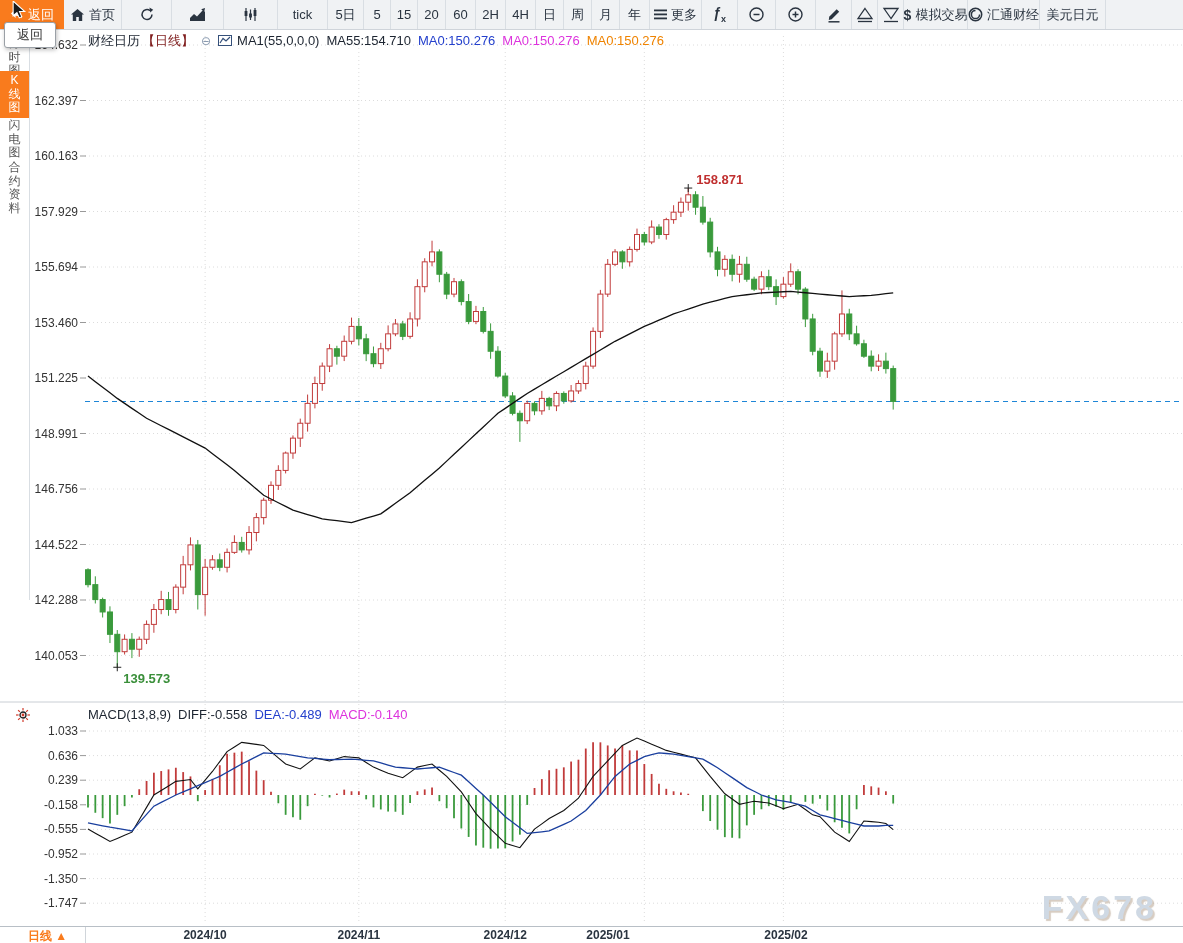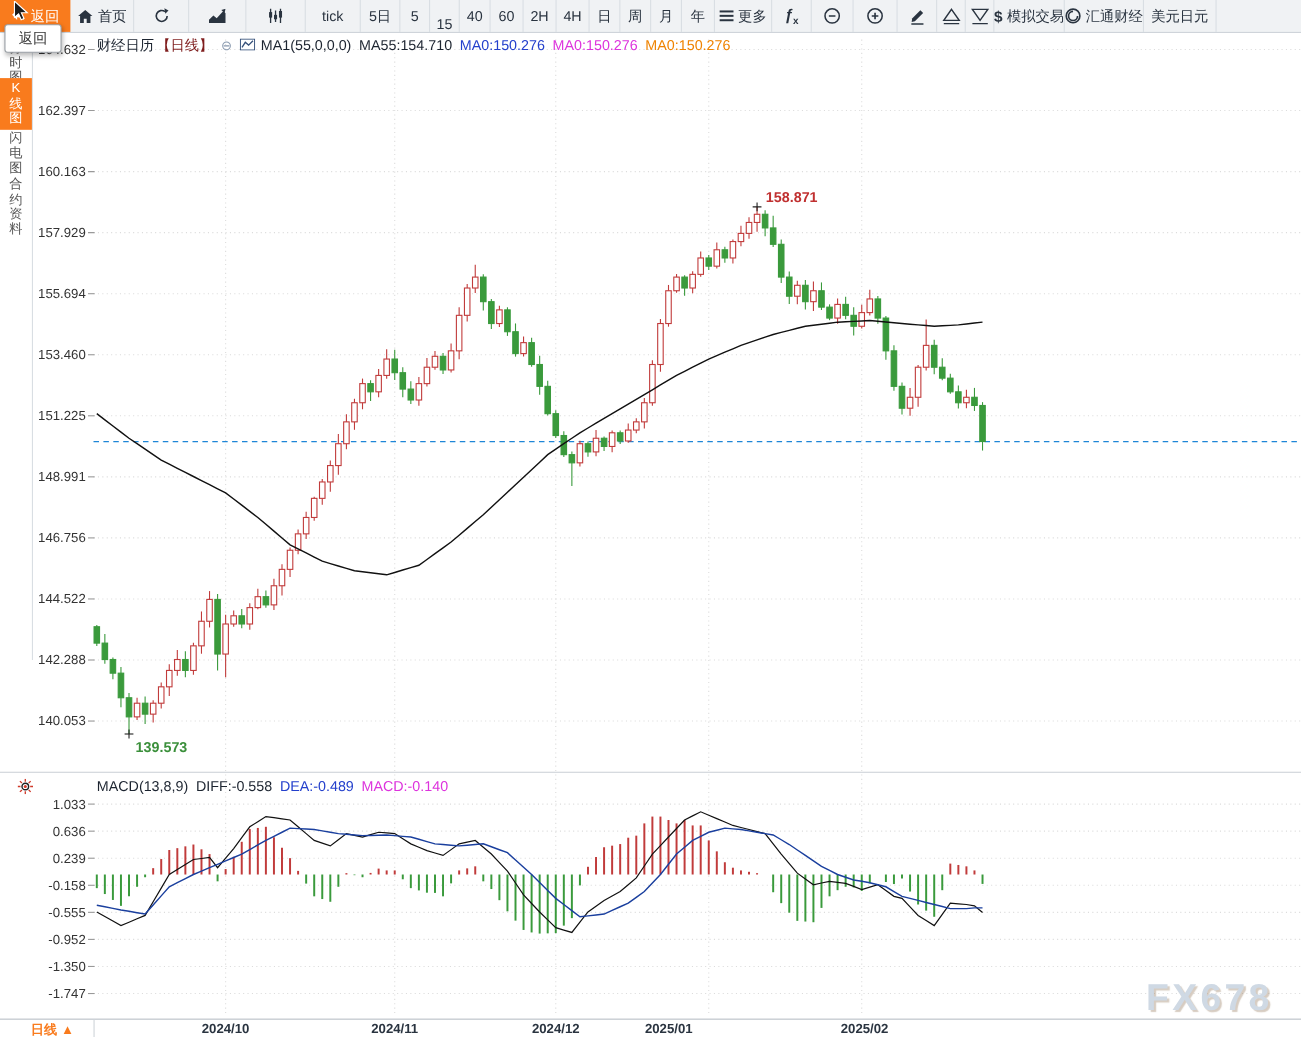--- a/index.html
+++ b/index.html
@@ -95,25 +95,25 @@
     </div>
     <div class="tb-cell" style="width: 50px; padding: 0px; box-sizing: border-box;">
       <span>tick</span>
     </div>
     <div class="tb-cell" style="width: 36px; padding: 0px; box-sizing: border-box;">
       <span>5日</span>
     </div>
     <div class="tb-cell" style="width: 27px; padding: 0px; box-sizing: border-box;">
       <span>5</span>
     </div>
-    <div class="tb-cell" style="width: 27px; padding: 0px; box-sizing: border-box; align-items: flex-end;">
+    <div class="tb-cell" style="width: 27px; padding: 0px; box-sizing: border-box;">
       <span>15</span>
     </div>
     <div class="tb-cell" style="width: 28px; padding: 0px; box-sizing: border-box;">
-      <span>40</span>
+      <span>20</span>
     </div>
     <div class="tb-cell" style="width: 30px; padding: 0px; box-sizing: border-box;">
       <span>60</span>
     </div>
     <div class="tb-cell" style="width: 30px; padding: 0px; box-sizing: border-box;">
       <span>2H</span>
     </div>
     <div class="tb-cell" style="width: 30px; padding: 0px; box-sizing: border-box;">
       <span>4H</span>
     </div>

